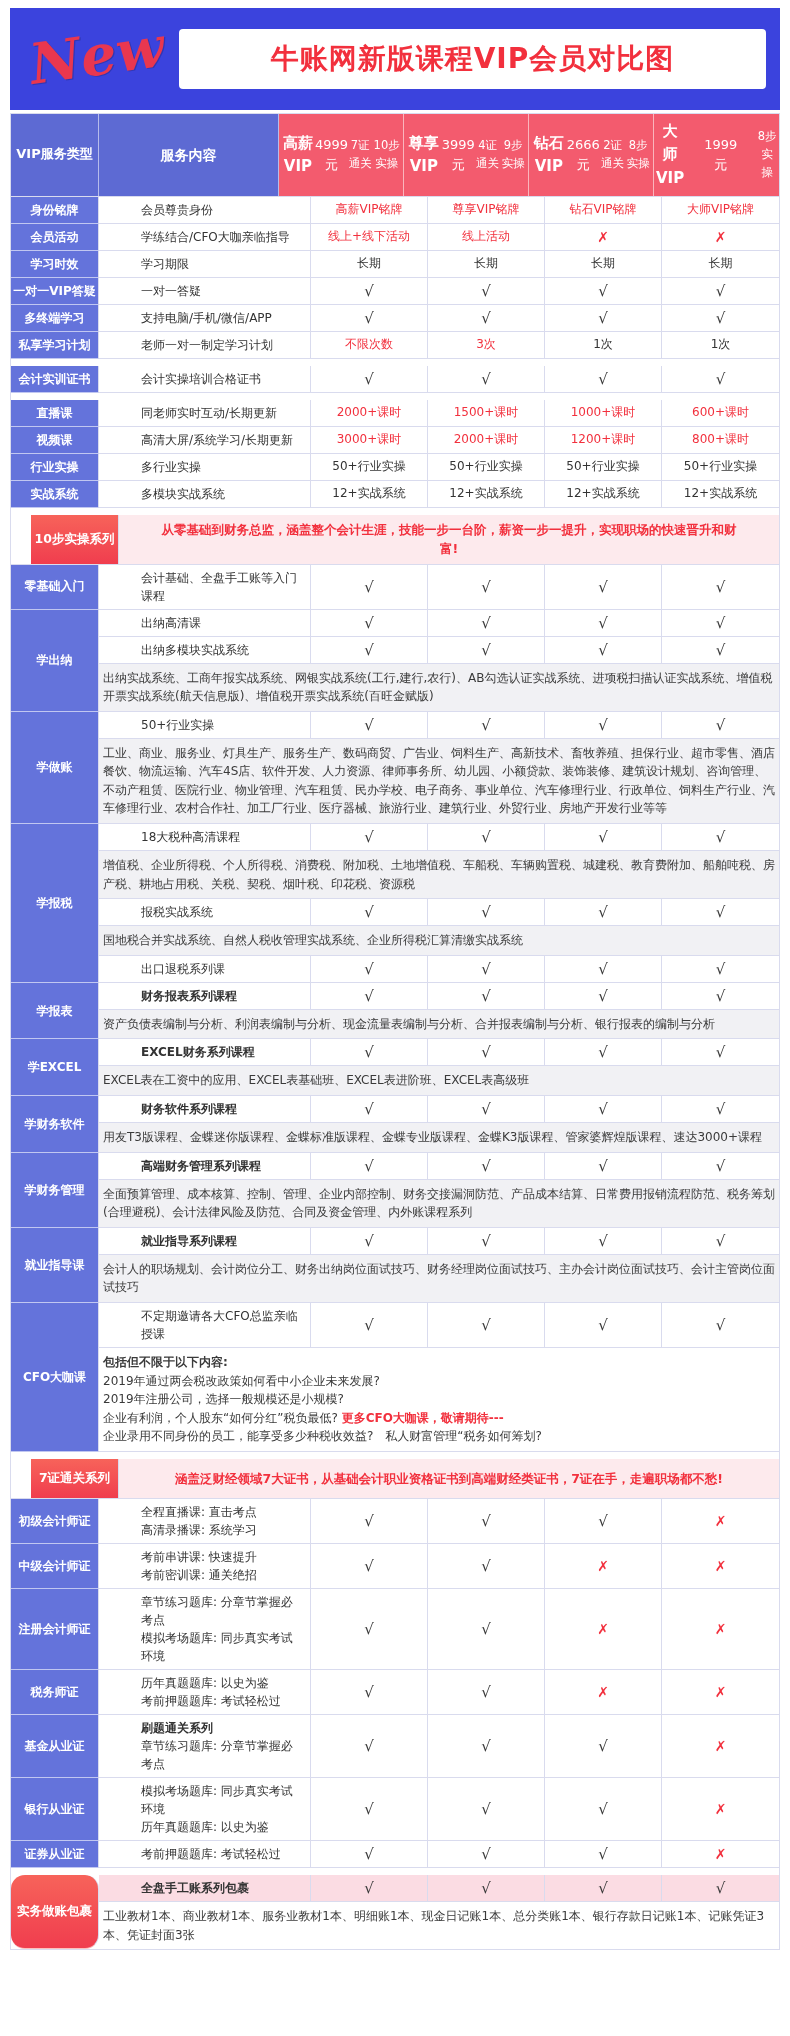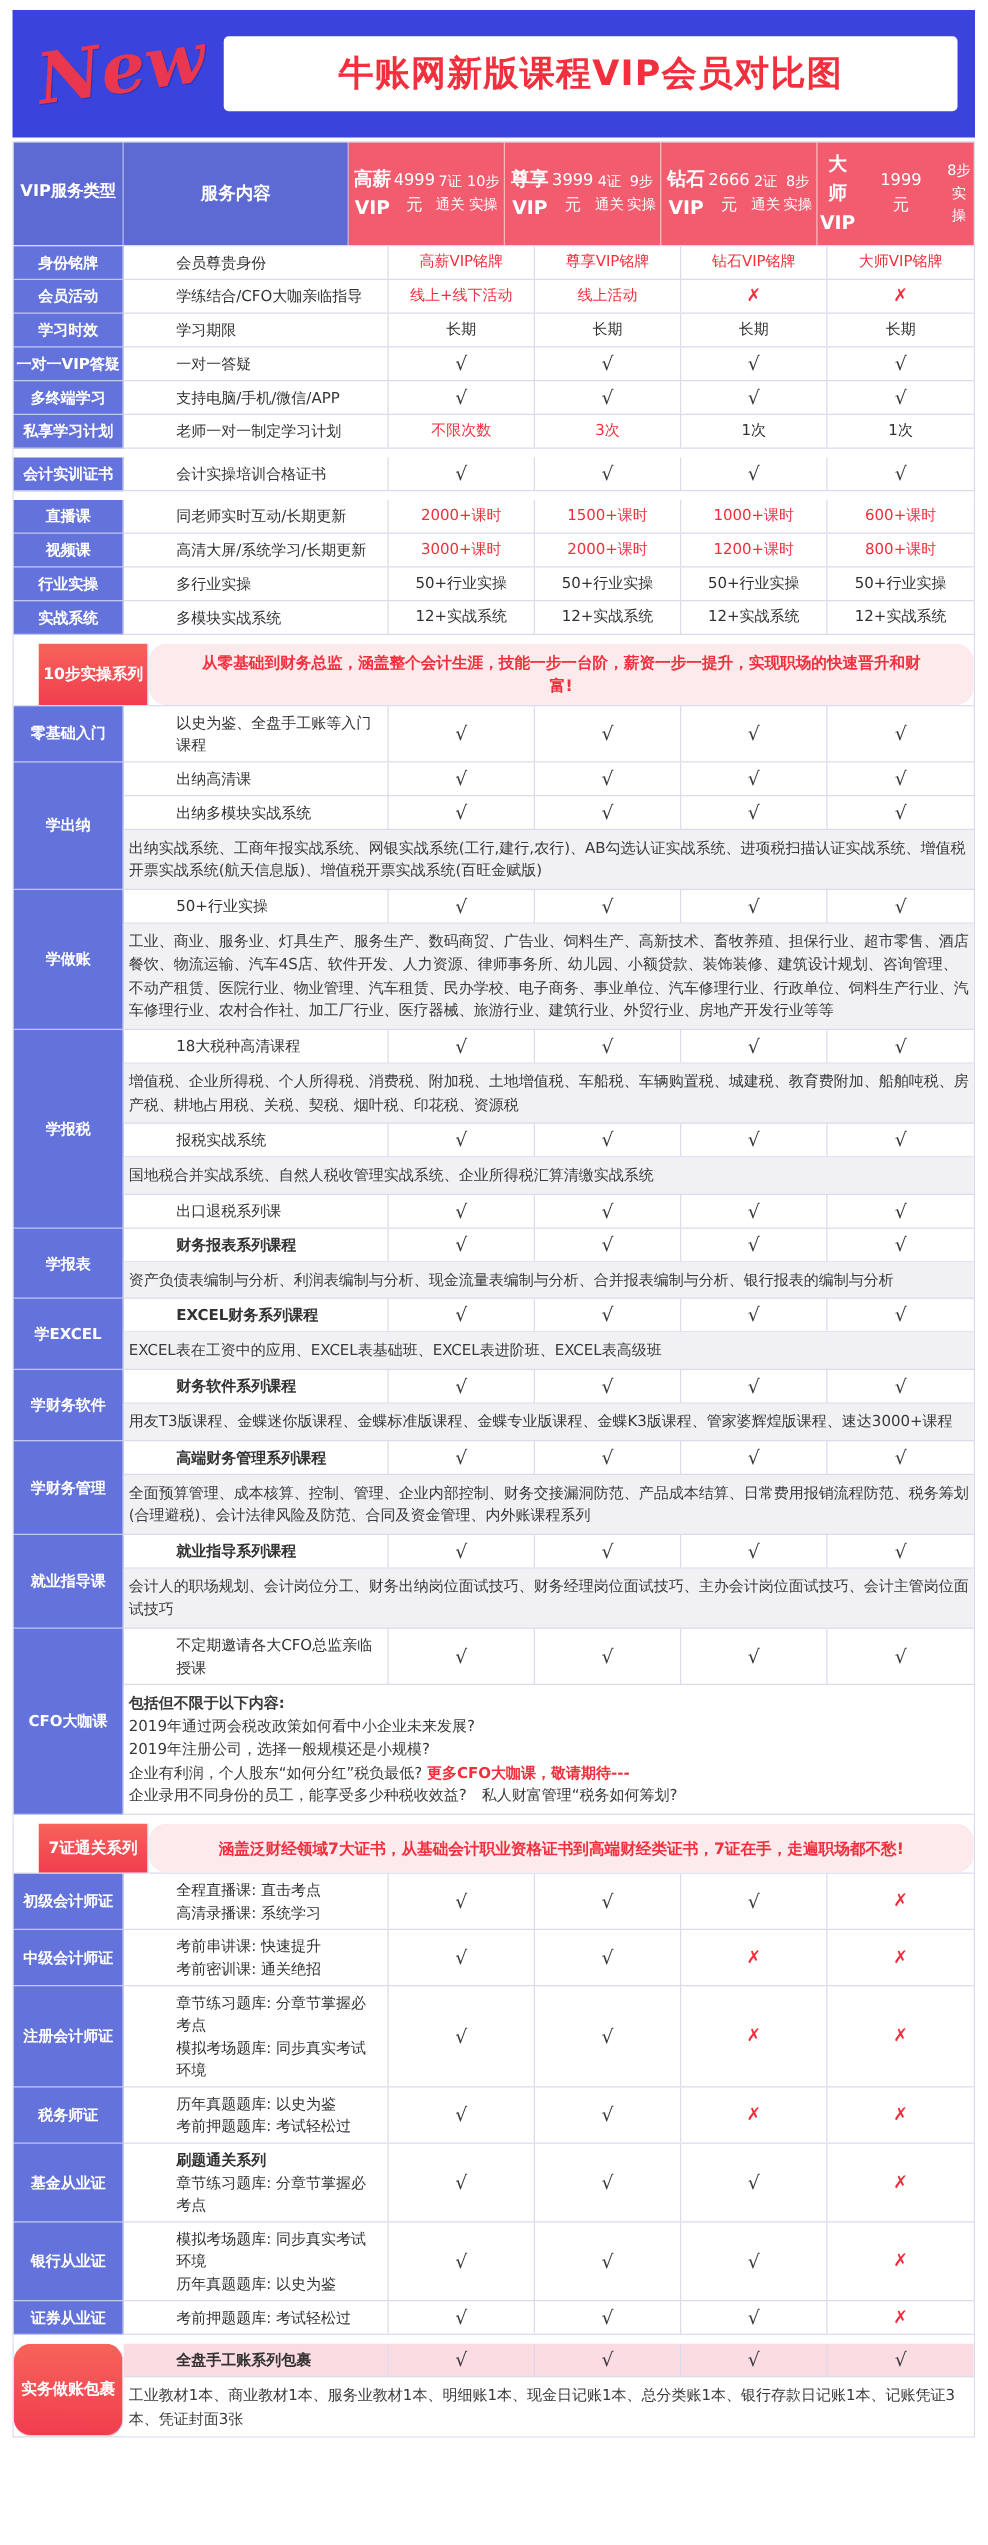--- a/index.html
+++ b/index.html
@@ -39,21 +39,21 @@
   .span-row{padding:5px 4px;font-size:12px;line-height:1.55;color:#3a3a3a;}
   .bg-gray{background:var(--detail_gray_bg);}
   .bg-white{background:#fff;}
   .bg-pink{background:var(--row_pink_bg);}
   .check{font-size:15px;color:#3b3b3b;}
   .cross{font-size:14px;font-weight:bold;color:var(--accent_red);}
   .red{color:var(--accent_red);}
   .bold{font-weight:bold;}
   .banner-row{display:flex;border-bottom:1px solid var(--border);}
   .banner-label{width:88px;flex:0 0 88px;background:linear-gradient(180deg,#f7635a,#f03d4e);color:#fff;font-weight:bold;font-size:12.5px;display:flex;align-items:center;justify-content:center;text-align:center;padding:11px 2px;border-right:1px solid var(--border);margin-left:20px;}
-  .banner-desc{flex:1;background:var(--section_pink_bg);color:var(--accent_red);font-weight:bold;font-size:12.5px;display:flex;align-items:center;justify-content:center;text-align:center;padding:5px 34px;line-height:1.55;border-radius:14px;}
+  .banner-desc{flex:1;background:var(--section_pink_bg);color:var(--accent_red);font-weight:bold;font-size:12.5px;display:flex;align-items:center;justify-content:center;text-align:center;padding:5px 34px;line-height:1.55;}
   .gap{height:7px;background:#fff;}
   .line{display:block;}
 </style>
 </head>
 <body>
 
 <div class="page">
   <div class="top-banner">
     <div class="new-badge">New</div>
     <div class="title-box">
@@ -316,21 +316,21 @@
         </div>
         <div class="gap"></div>
         <div class="banner-row">
           <div class="banner-label">10步实操系列</div>
           <div class="banner-desc">从零基础到财务总监，涵盖整个会计生涯，技能一步一台阶，薪资一步一提升，实现职场的快速晋升和财富!</div>
         </div>
         <div class="group">
           <div class="side-label">零基础入门</div>
           <div class="group-rows">
             <div class="row mark-row">
-              <div class="cell content-cell">以史为鉴、全盘手工账等入门课程</div>
+              <div class="cell content-cell">会计基础、全盘手工账等入门课程</div>
               <div class="cell value-cell">
                 <span class="check">√</span>
               </div>
               <div class="cell value-cell">
                 <span class="check">√</span>
               </div>
               <div class="cell value-cell">
                 <span class="check">√</span>
               </div>
               <div class="cell value-cell">

